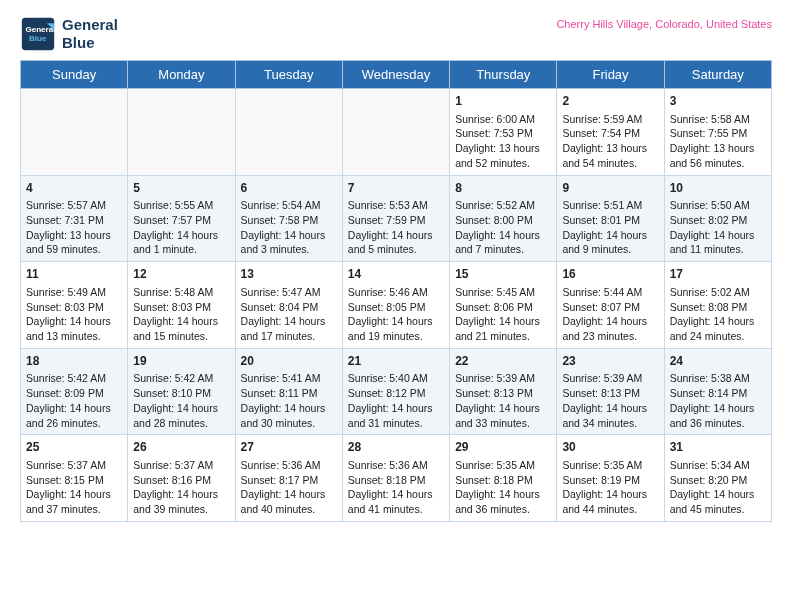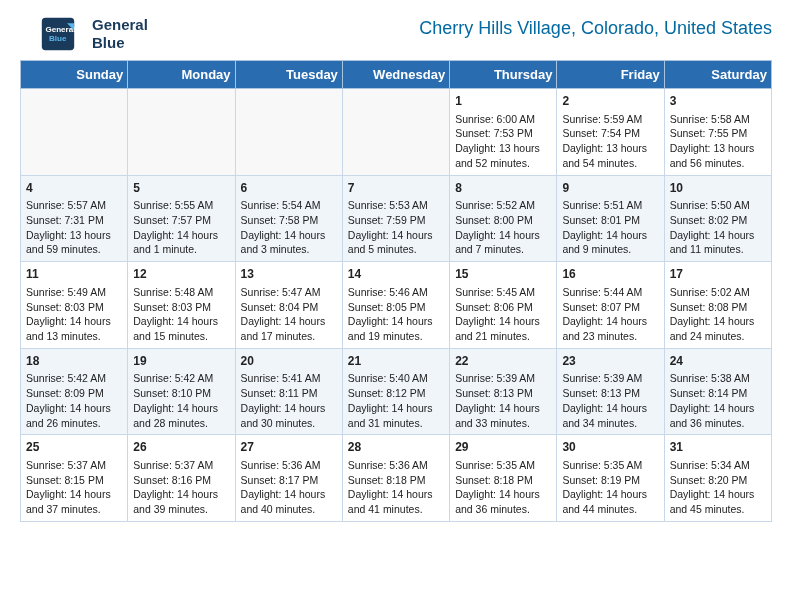--- a/index.html
+++ b/index.html
@@ -11,22 +11,21 @@
       padding: 16px 20px;
     }
     .header-area {
       display: flex;
       align-items: flex-start;
       justify-content: space-between;
       margin-bottom: 4px;
     }
     .logo {
       display: flex;
-      gap: 16px;
-      margin-left: 20px;
+      gap: 6px;
     }
     .logo-text {
       font-size: 15px;
       font-weight: bold;
       color: #1a3a5c;
       line-height: 1.2;
     }
     .logo-icon {
       width: 36px;
       height: 36px;
@@ -34,36 +33,36 @@
     .title-area {
       text-align: right;
     }
     .calendar-title {
       font-size: 38px;
       font-weight: bold;
       color: #1a3a5c;
       line-height: 1.1;
     }
     .calendar-subtitle {
-      font-size: 18px;
-      color: #0369a1;
+      font-size: 11px;
+      color: #ec4899;
       margin-top: 2px;
     }
     .calendar-table {
       width: 100%;
       border-collapse: collapse;
       margin-top: 8px;
     }
     .calendar-table th {
       background: #2a6cb0;
       color: #fff;
       font-size: 13px;
-      font-weight: bold;
+      font-weight: normal;
       padding: 6px 4px;
-      text-align: right;
+      text-align: center;
       border: 1px solid #aac4e0;
     }
     .calendar-table td {
       vertical-align: top;
       border: 1px solid #c8d8e8;
       padding: 4px 5px;
       width: calc(100% / 7);
       min-height: 80px;
       background: #fff;
       font-size: 10.5px;

